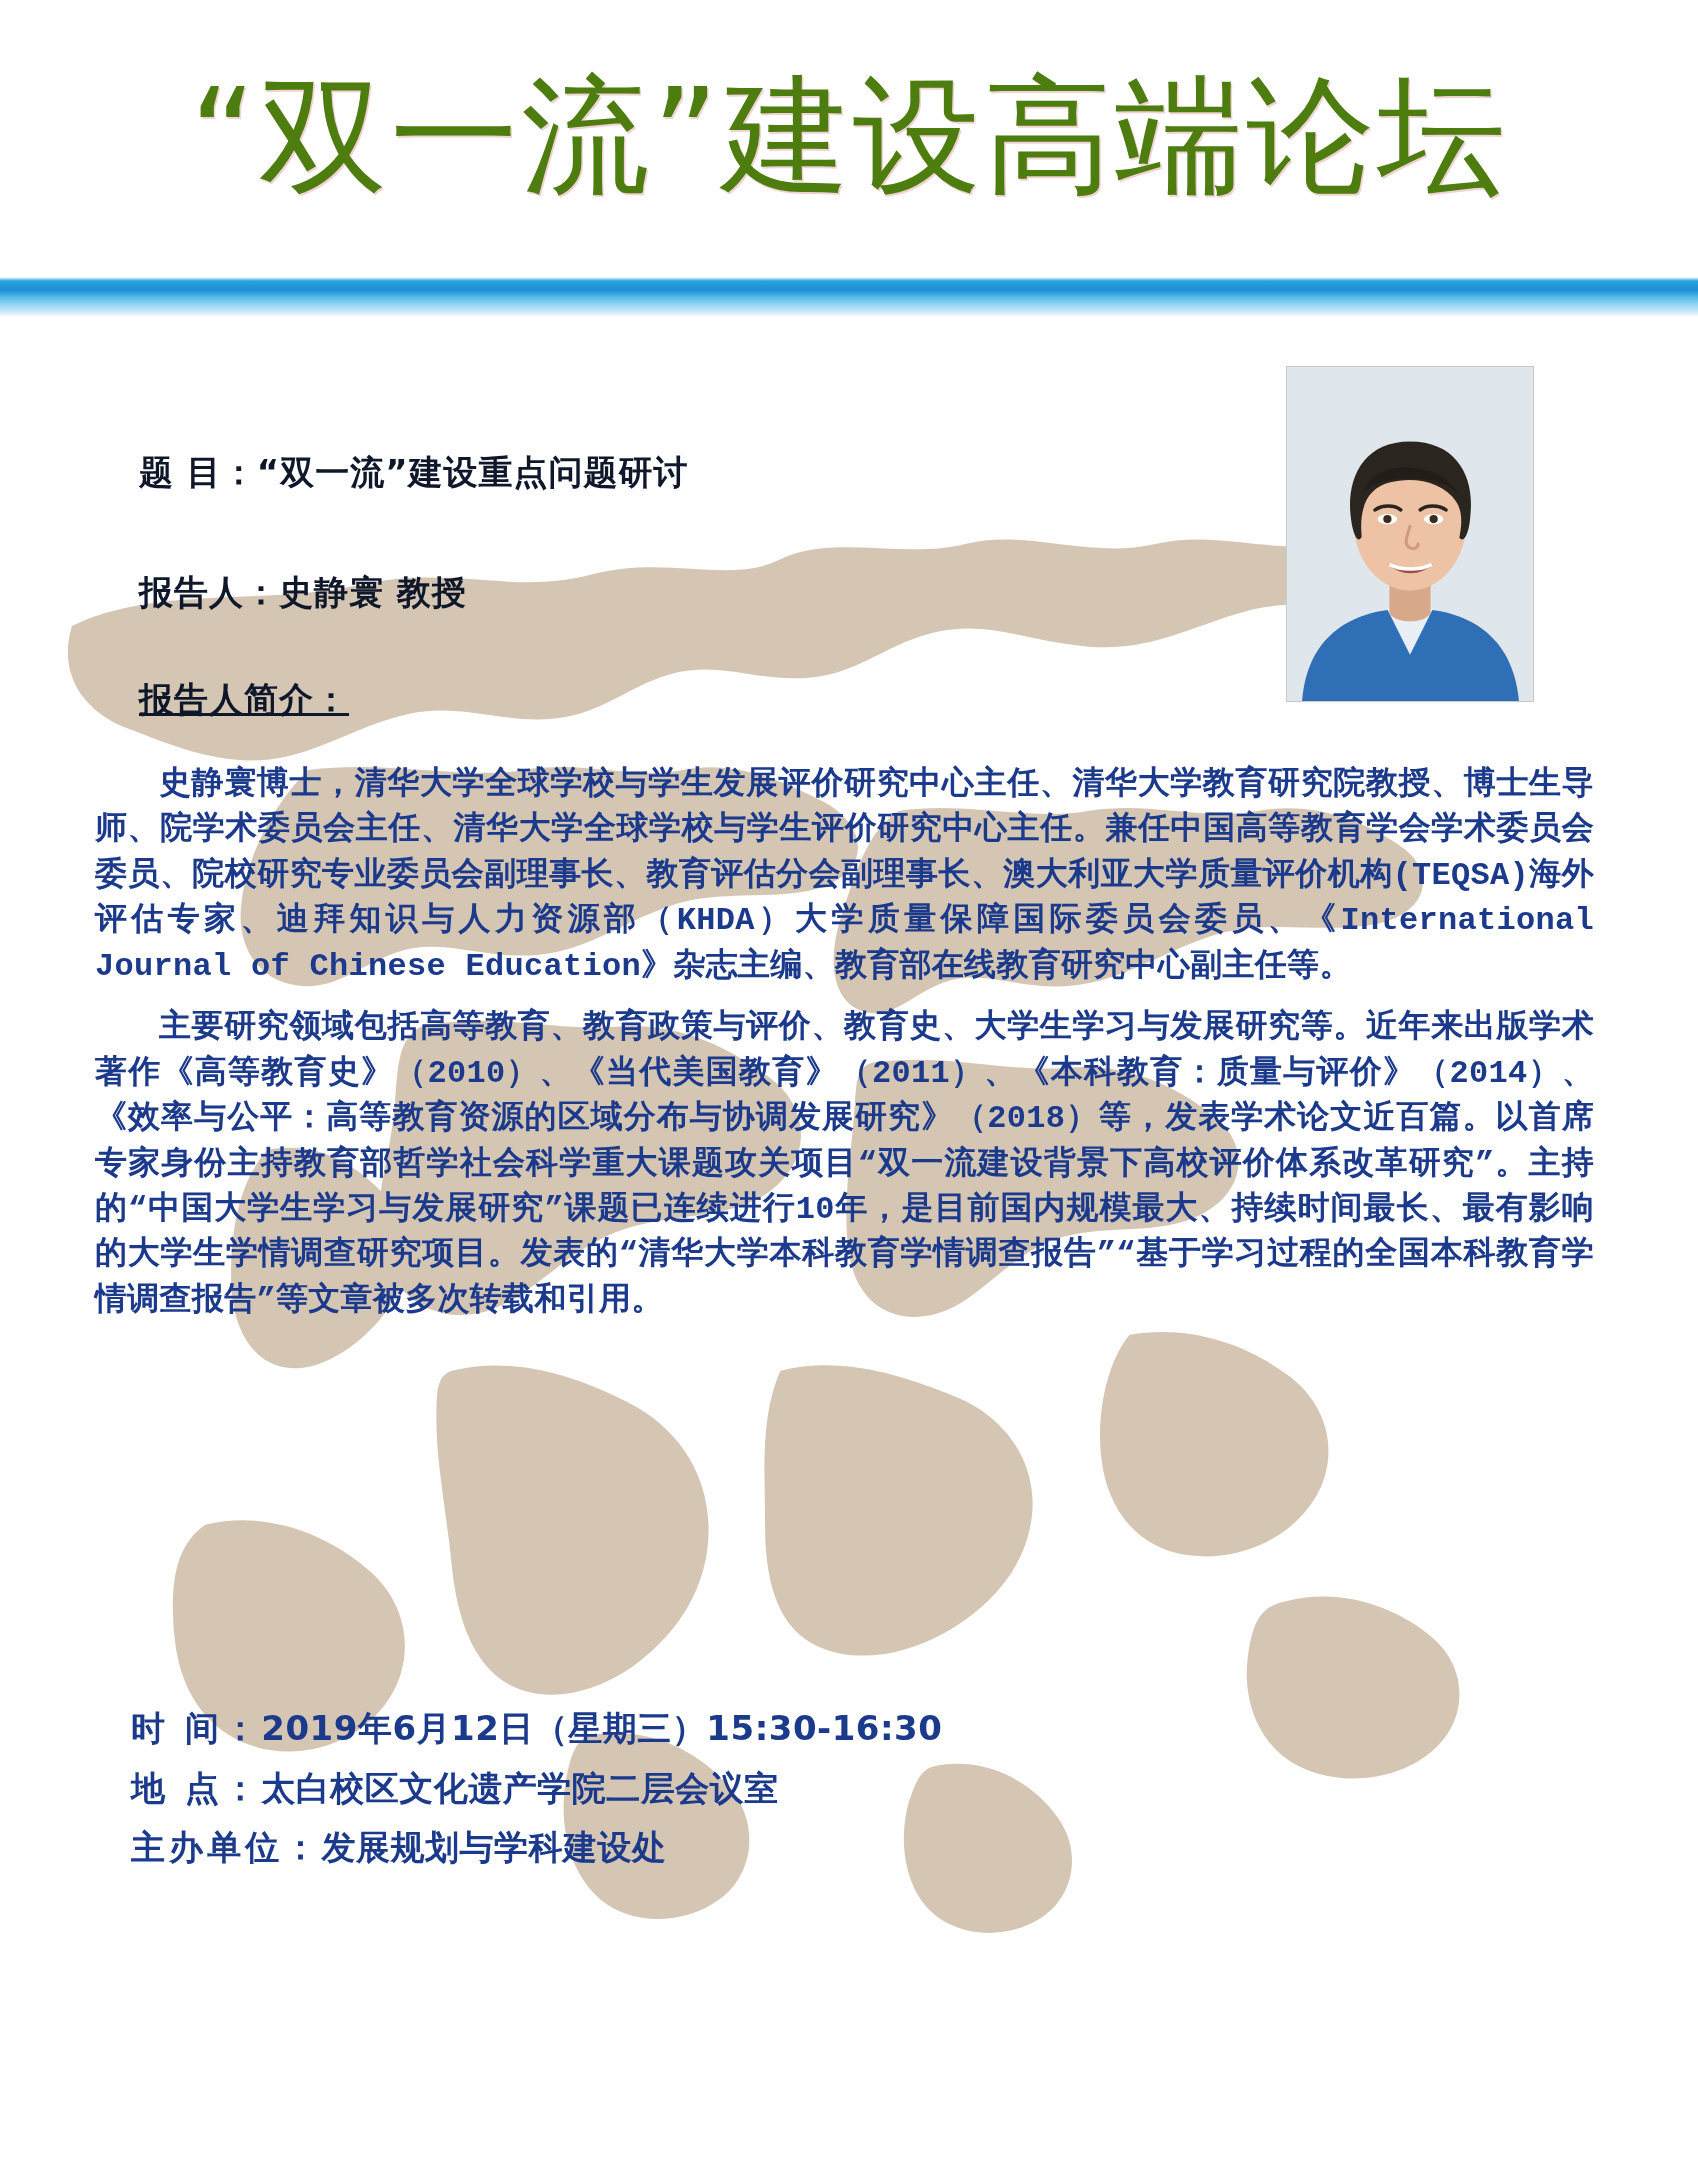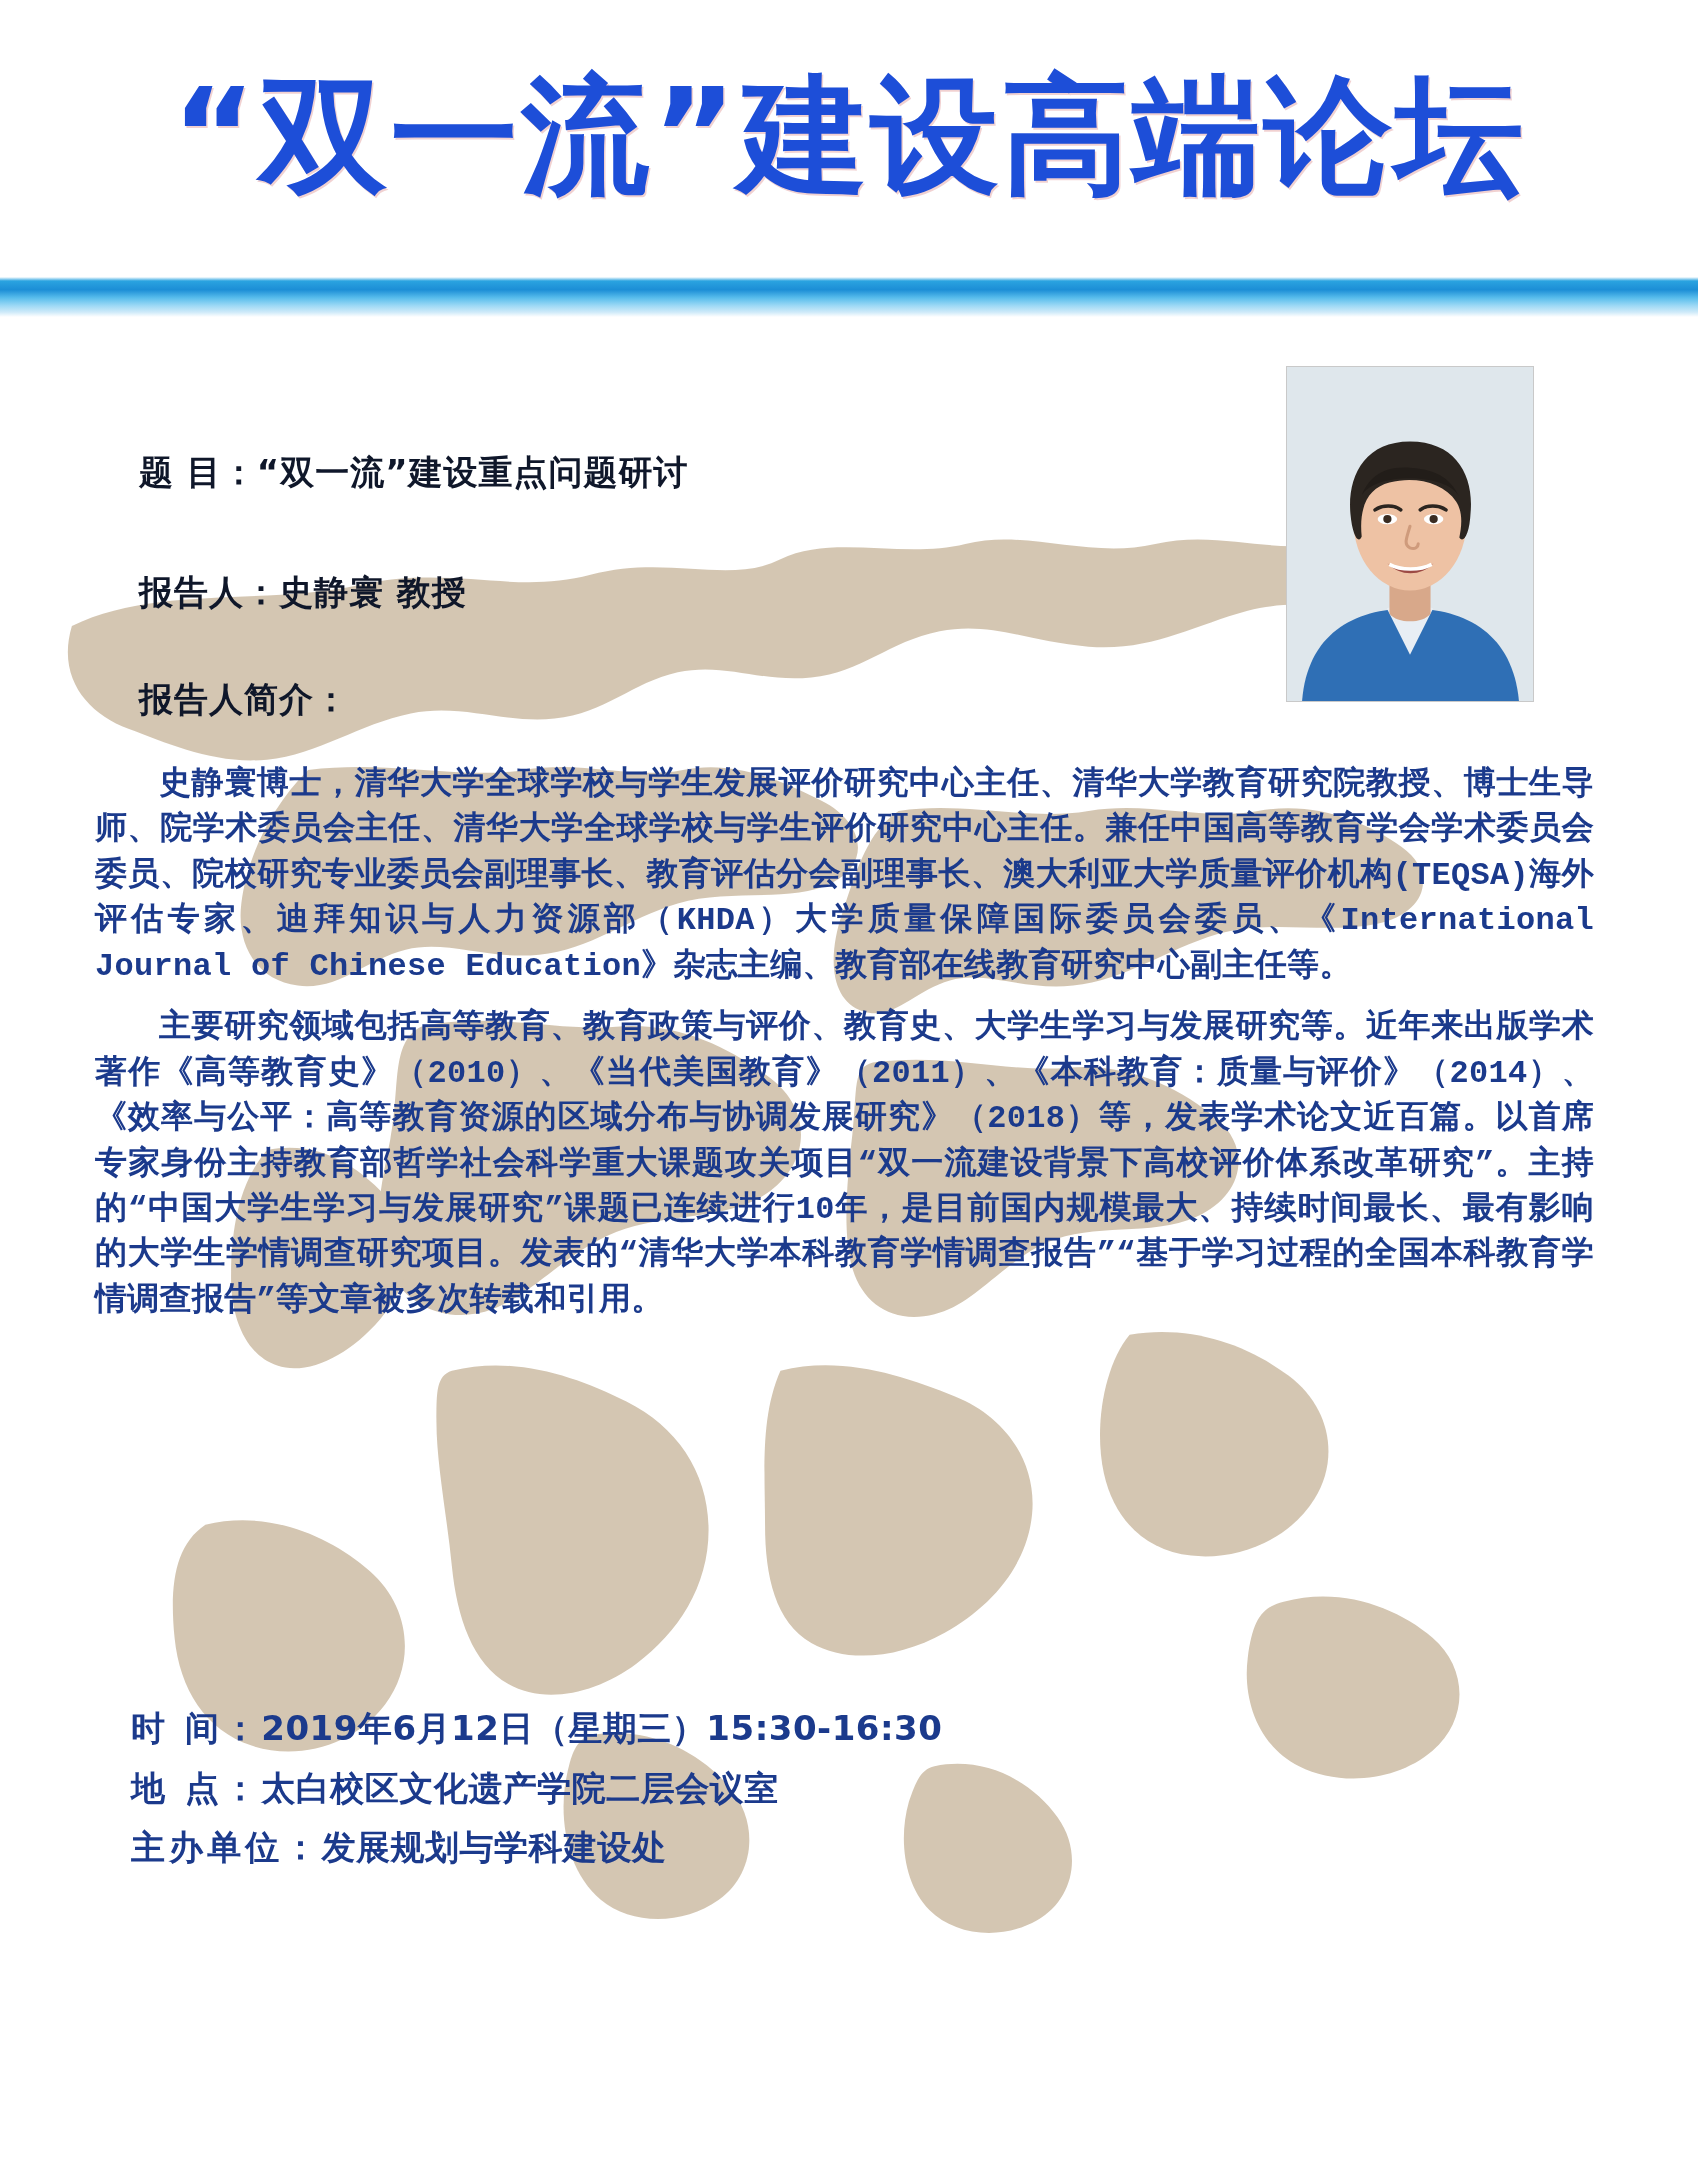--- a/index.html
+++ b/index.html
@@ -28,23 +28,23 @@
     left: 0;
     top: 0;
     width: 1698px;
     height: 272px;
     display: flex;
     align-items: center;
     justify-content: center;
   }
   .main-title {
     font-family: "DejaVu Sans", sans-serif;
-    font-weight: bold;
+    font-weight: normal;
     font-size: 128px;
-    color: #1d4ed8;
+    color: #4d7c0f;
     letter-spacing: 3.1px;
     line-height: 1;
     white-space: nowrap;
     text-shadow: 1.5px 1.5px 0 rgba(180,0,0,0.18);
   }
 
   
   .divider {
     position: absolute;
     left: 0;
@@ -102,21 +102,21 @@
     font-family: "DejaVu Sans", sans-serif;
     font-size: 34px;
     color: #0f172a;
     font-weight: 600;
     letter-spacing: 1px;
     margin: 0 0 0 139px;
     line-height: 1.1;
   }
   .line-title { position: absolute; top: 136px; }
   .line-speaker { position: absolute; top: 256px; }
-  .line-bio-label { position: absolute; top: 363px; }
+  .line-bio-label { position: absolute; top: 363px; text-decoration: underline; }
 
   .bio {
     position: absolute;
     top: 444px;
     left: 95px;
     width: 1499px;
     font-family: Liberation Mono, monospace;
     font-size: 32px;
     line-height: 1.42;
     color: #1b3a8c;

